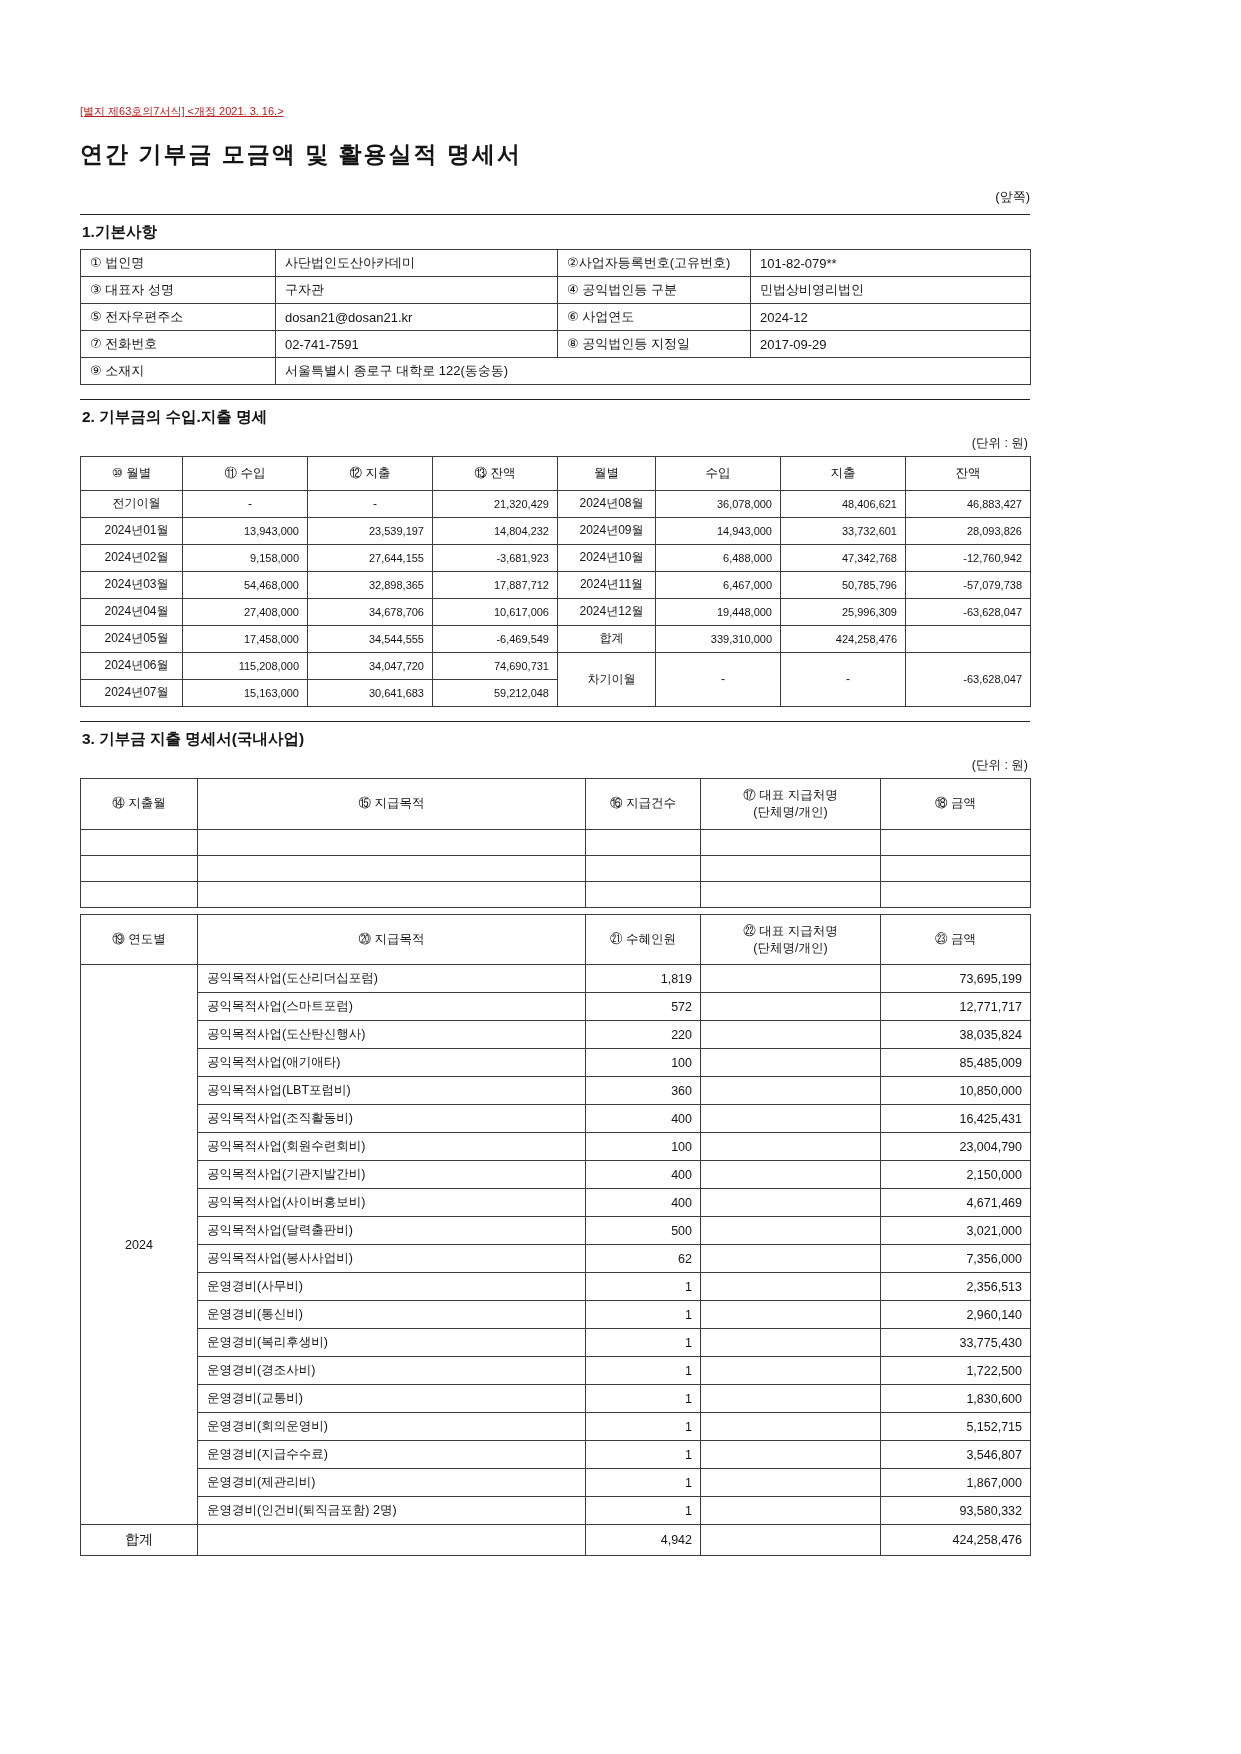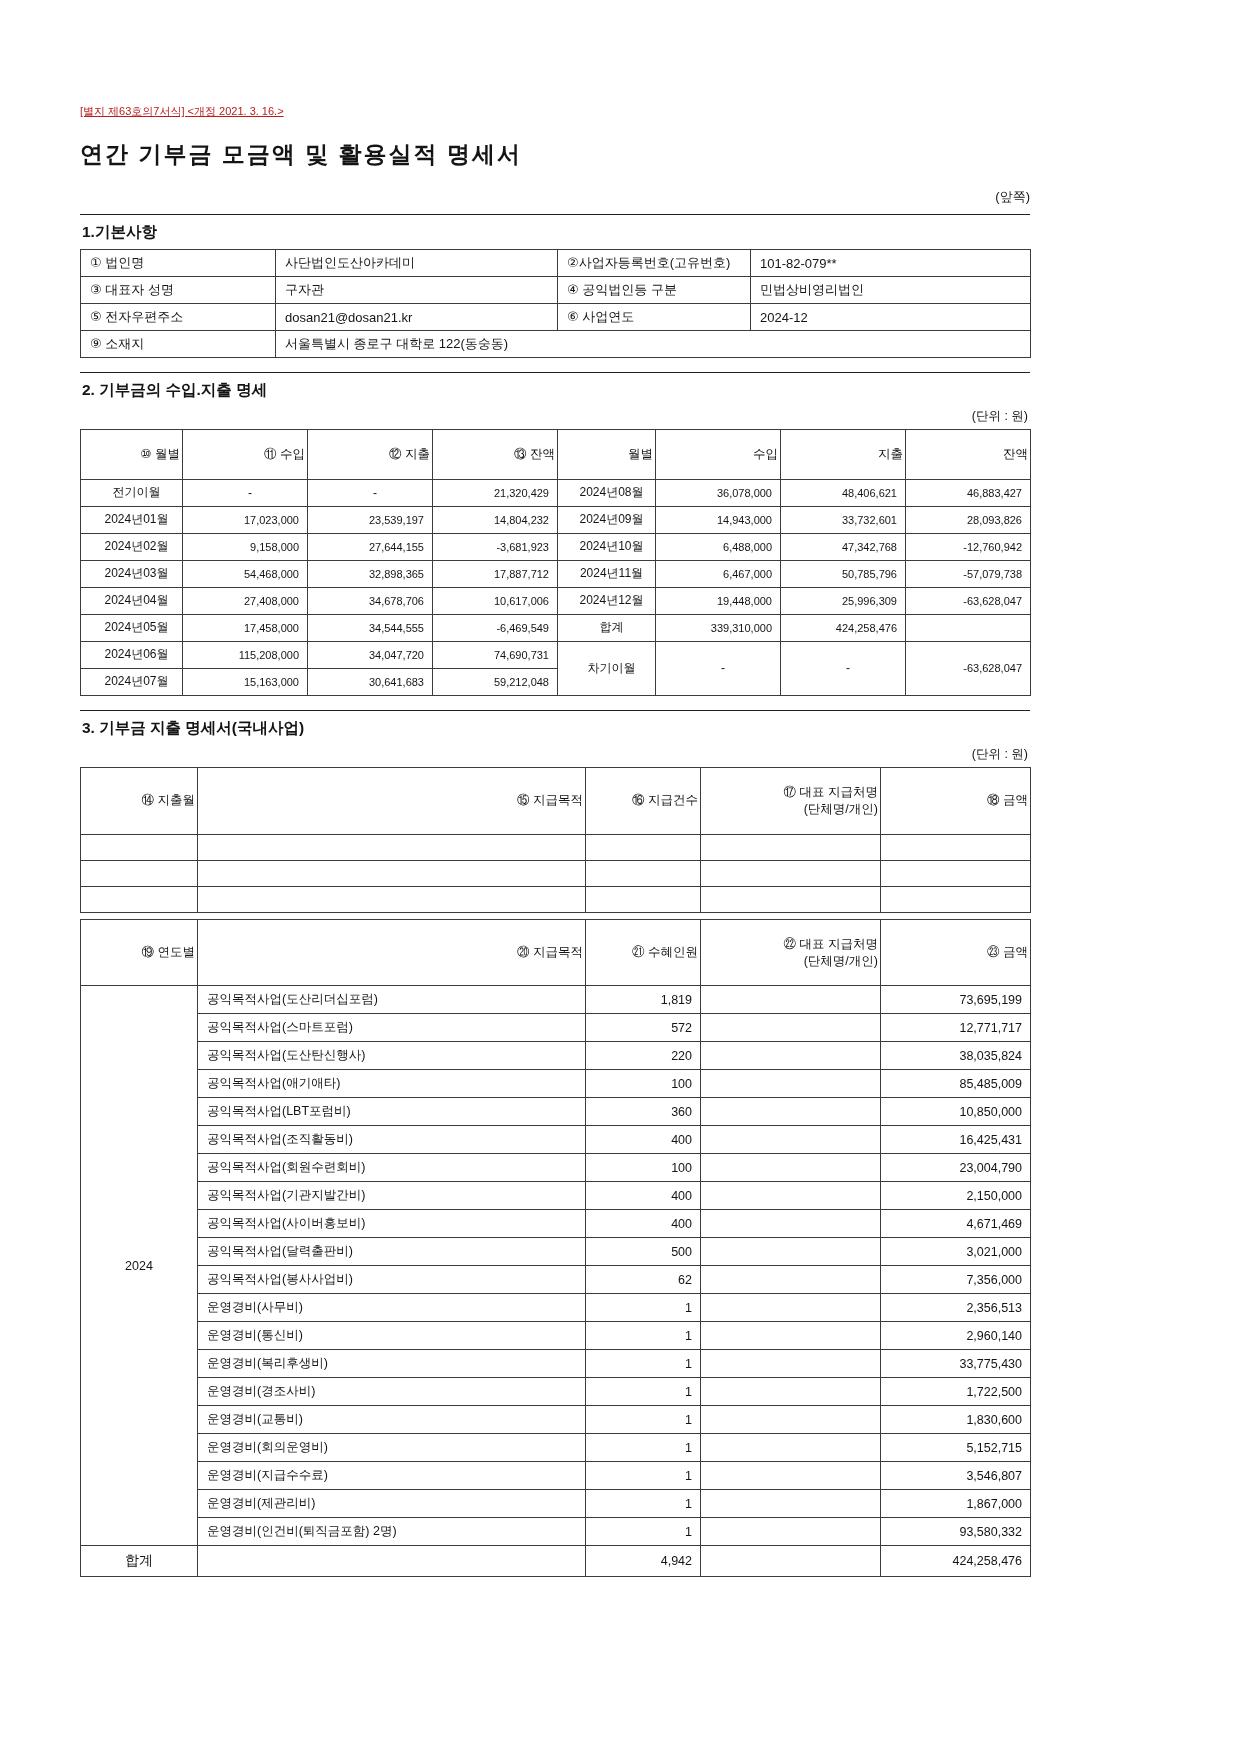--- a/index.html
+++ b/index.html
@@ -11,21 +11,21 @@
   .title { font-size:23px; font-weight:bold; letter-spacing:2px; margin-bottom:18px; }
   .side-label { font-size:13px; text-align:right; margin-bottom:8px; }
 
   .sec-heading { font-size:15.5px; font-weight:bold; border-top:1px solid #222;
     padding:7px 2px 6px 2px; }
   .unit-label { font-size:12.5px; text-align:right; padding:1px 2px 4px 0; }
 
   table { border-collapse:collapse; width:100%; table-layout:fixed; }
   td { border:1px solid #3c3c3c; vertical-align:middle; overflow:hidden;
     font-size:12px; padding:2px 4px; }
-  td.h { text-align:right; white-space:pre-line; font-size:12.5px; line-height:1.35; padding:16px 2px; }
+  td.h { text-align:center; white-space:pre-line; font-size:12.5px; line-height:1.35; padding:8px 2px; }
   td.lbl { text-align:left; padding-left:9px; font-size:13px; }
   td.val { text-align:left; padding-left:9px; font-size:13px; }
   td.c { text-align:center; }
   td.l { text-align:left; padding-left:9px; }
   td.r { text-align:right; padding-right:8px; }
 
   .tbl-s1 td { height:27px; }
   .tbl-s2 td { height:27px; font-size:11px; }
   .tbl-s2 td.h { font-size:12.5px; }
   .tbl-s2 td.c { font-size:12px;padding-left:14px; }
@@ -66,20 +66,26 @@
           <td class="lbl">④ 공익법인등 구분</td>
           <td class="val">민법상비영리법인</td>
         </tr>
         <tr>
           <td class="lbl">⑤ 전자우편주소</td>
           <td class="val">dosan21@dosan21.kr</td>
           <td class="lbl">⑥ 사업연도</td>
           <td class="val">2024-12</td>
         </tr>
         <tr>
+          <td class="lbl">⑦ 전화번호</td>
+          <td class="val">02-741-7591</td>
+          <td class="lbl">⑧ 공익법인등 지정일</td>
+          <td class="val">2017-09-29</td>
+        </tr>
+        <tr>
           <td class="lbl">⑨ 소재지</td>
           <td colspan="3" class="val">서울특별시 종로구 대학로 122(동숭동)</td>
         </tr>
       </tbody>
   </table>
 
   <div style="height:14px"></div>
 
   <div class="sec-heading">2. 기부금의 수입.지출 명세</div>
   <div class="unit-label">(단위 : 원)</div>
@@ -110,21 +116,21 @@
           <td class="c">-</td>
           <td class="c">-</td>
           <td class="r">21,320,429</td>
           <td class="c">2024년08월</td>
           <td class="r">36,078,000</td>
           <td class="r">48,406,621</td>
           <td class="r">46,883,427</td>
         </tr>
         <tr>
           <td class="c">2024년01월</td>
-          <td class="r">17,023,000</td>
+          <td class="r">13,943,000</td>
           <td class="r">23,539,197</td>
           <td class="r">14,804,232</td>
           <td class="c">2024년09월</td>
           <td class="r">14,943,000</td>
           <td class="r">33,732,601</td>
           <td class="r">28,093,826</td>
         </tr>
         <tr>
           <td class="c">2024년02월</td>
           <td class="r">9,158,000</td>

